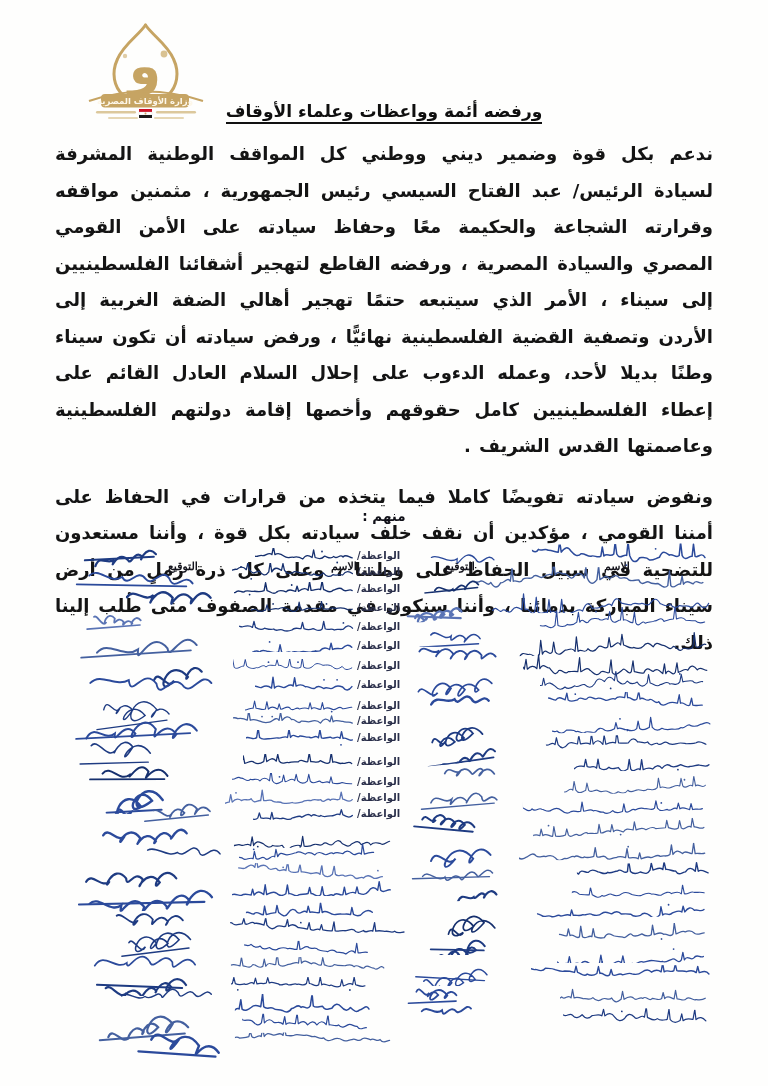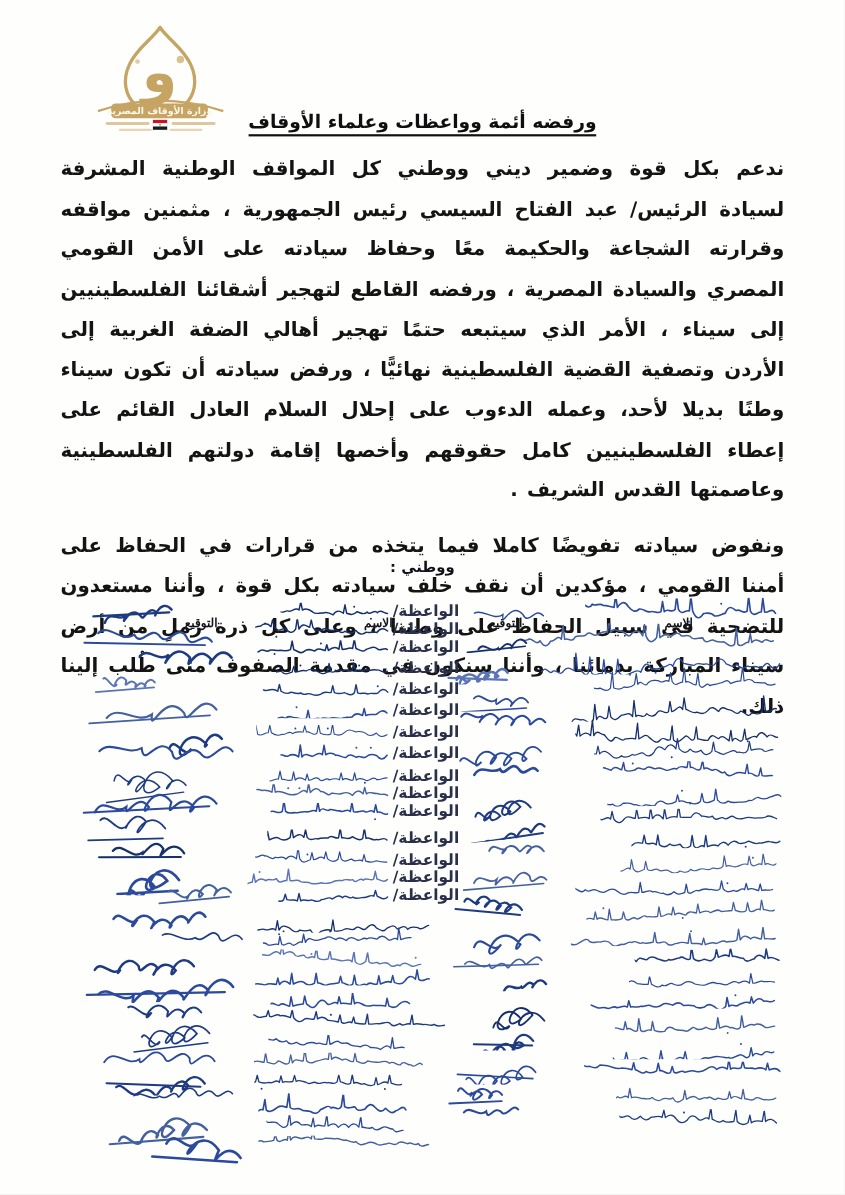--- a/index.html
+++ b/index.html
@@ -37,21 +37,21 @@
     position:absolute;top:560px;
     font-size:11px;font-weight:bold;color:#14141c;font-family:Liberation Serif, serif;
   }
   .h-name-r{left:604px;}
   .h-sig-r {left:445px;}
   .h-name-l{left:331px;}
   .h-sig-l {left:168px;}
   
   .scr{position:absolute;pointer-events:none;}
   .scr .prefix{
-    font-size:14px;font-weight:bold;color:#2a2f4a;
+    font-size:10px;font-weight:bold;color:#2a2f4a;
     white-space:nowrap;line-height:1;
   }
   .scr.flexrow{display:flex;direction:rtl;align-items:center;gap:3px;}
 </style>
 </head>
 <body>
 
 <div class="page">
 
   <svg class="logo" viewBox="0 0 120 126">
@@ -85,21 +85,21 @@
 
   <div class="title">
     <span>ورفضه أئمة وواعظات وعلماء الأوقاف</span>
   </div>
 
   <div class="bodytext">
     <p>ندعم بكل قوة وضمير ديني ووطني كل المواقف الوطنية المشرفة لسيادة الرئيس/ عبد الفتاح السيسي رئيس الجمهورية ، مثمنين مواقفه وقرارته الشجاعة والحكيمة معًا وحفاظ سيادته على الأمن القومي المصري والسيادة المصرية ، ورفضه القاطع لتهجير أشقائنا الفلسطينيين إلى سيناء ، الأمر الذي سيتبعه حتمًا تهجير أهالي الضفة الغربية إلى الأردن وتصفية القضية الفلسطينية نهائيًّا ، ورفض سيادته أن تكون سيناء وطنًا بديلا لأحد، وعمله الدءوب على إحلال السلام العادل القائم على إعطاء الفلسطينيين كامل حقوقهم وأخصها إقامة دولتهم الفلسطينية وعاصمتها القدس الشريف .</p>
     <p>ونفوض سيادته تفويضًا كاملا فيما يتخذه من قرارات في الحفاظ على أمننا القومي ، مؤكدين أن نقف خلف سيادته بكل قوة ، وأننا مستعدون للتضحية في سبيل الحفاظ على وطننا ، وعلى كل ذرة رملٍ من أرض سيناء المباركة بدمائنا ، وأننا سنكون في مقدمة الصفوف متى طُلب إلينا ذلك.</p>
   </div>
 
-  <div class="among">ووطني :</div>
+  <div class="among">منهم :</div>
 
   <span class="sighead h-name-r">الاسم</span>
   <span class="sighead h-sig-r">التوقيع</span>
   <span class="sighead h-name-l">الاسم</span>
   <span class="sighead h-sig-l">التوقيع</span>
 
   <div>
       <div class="scr" style="transform: rotate(-0.5deg); left: 532px; top: 544px;"><svg width="175" height="23" viewBox="0 0 175 23">
           <path d="M 172.98719404218718 14.3 c -3.3 -6.4, -6.6 0.7, -9.9 -1.3 l -1.5 -12.3 l -1.5 12.3 c -3.3 -0.6, -6.6 5.7, -9.9 -0.9 l -1.5 -13.4 l -1.5 13.4 c -3.3 3.1, -6.6 -2.7, -9.9 -0.5 c -3.3 -2.6, -6.6 -6.0, -9.9 2.1 c -3.3 0.8, -6.6 3.3, -9.9 2.5 c -3.3 -3.8, -6.6 -2.4, -9.9 -2.3 c -3.3 4.9, -6.6 6.1, -9.9 -2.4 l -1.5 -13.6 l -1.5 13.6 c -3.3 -1.8, -6.6 4.9, -9.9 -1.5 l -1.5 -12.1 l -1.5 12.1 c -3.3 3.7, -6.6 -1.7, -9.9 1.9 l -1.5 -9.1 l -1.5 9.1 c -3.3 2.6, -6.6 -1.6, -9.9 0.1 c -3.3 0.6, -6.6 -3.5, -9.9 -2.6 c -3.3 3.6, -6.6 1.5, -9.9 -2.5 c -3.3 -5.4, -6.6 -4.1, -9.9 0.8 l -1.5 -11.2 l -1.5 11.2 c -3.3 -0.6, -6.6 -1.9, -9.9 -2.0 c -3.3 -2.7, -6.6 1.2, -9.9 -1.1 c -3.3 6.0, -6.6 -0.6, -9.9 -0.7 c -3.3 -2.4, -6.6 -5.0, -9.9 1.9 l -1.5 -12.1 l -1.5 12.1" fill="none" stroke="#2b4a9b" stroke-width="1.5" stroke-linecap="round" stroke-linejoin="round"></path>
           <circle cx="94.3" cy="21.2" r="0.9" fill="#2b4a9b"></circle>

